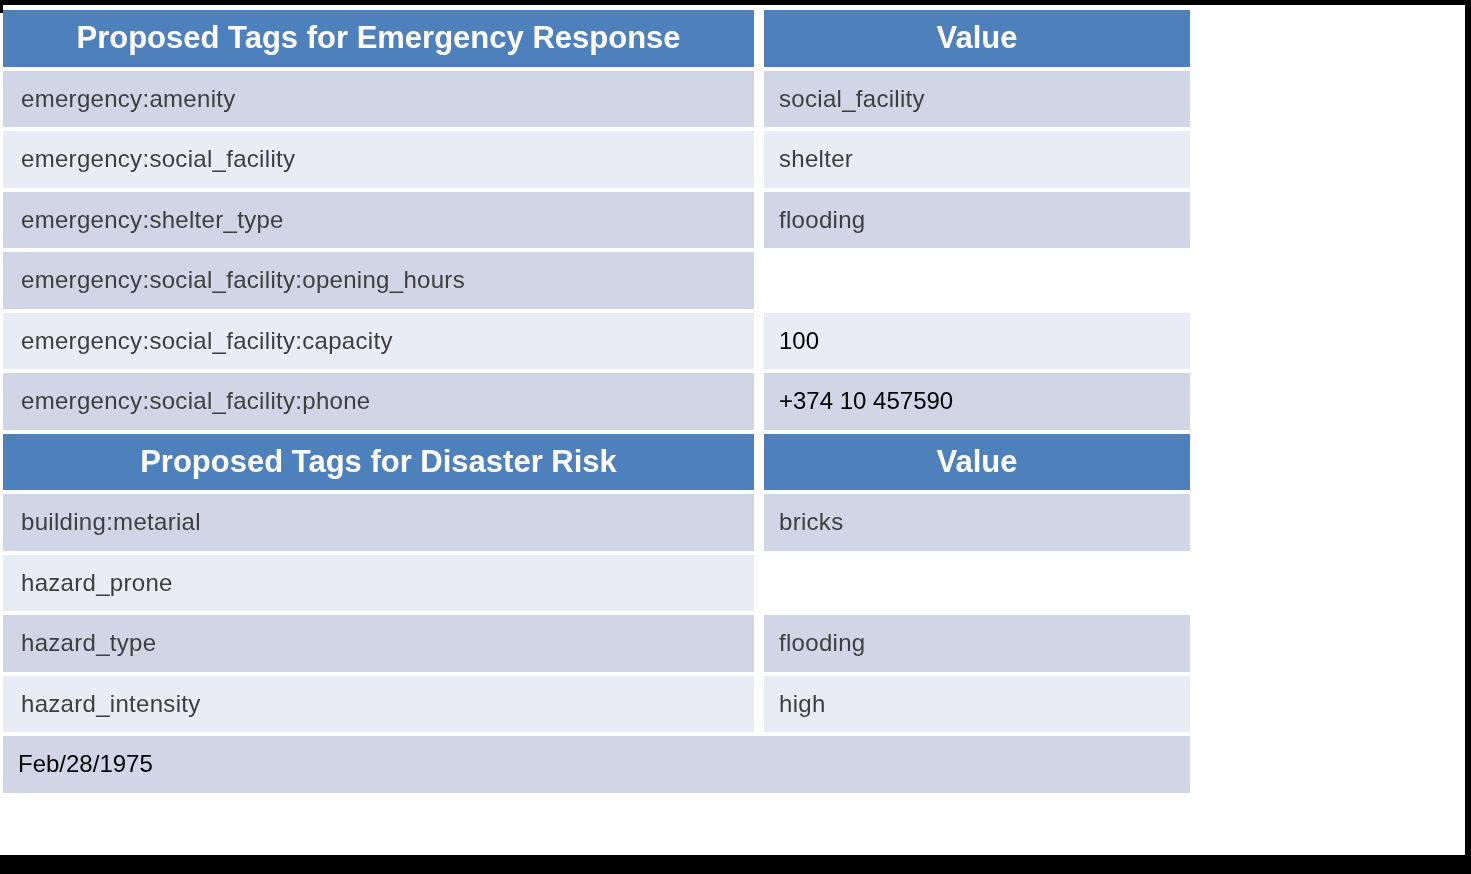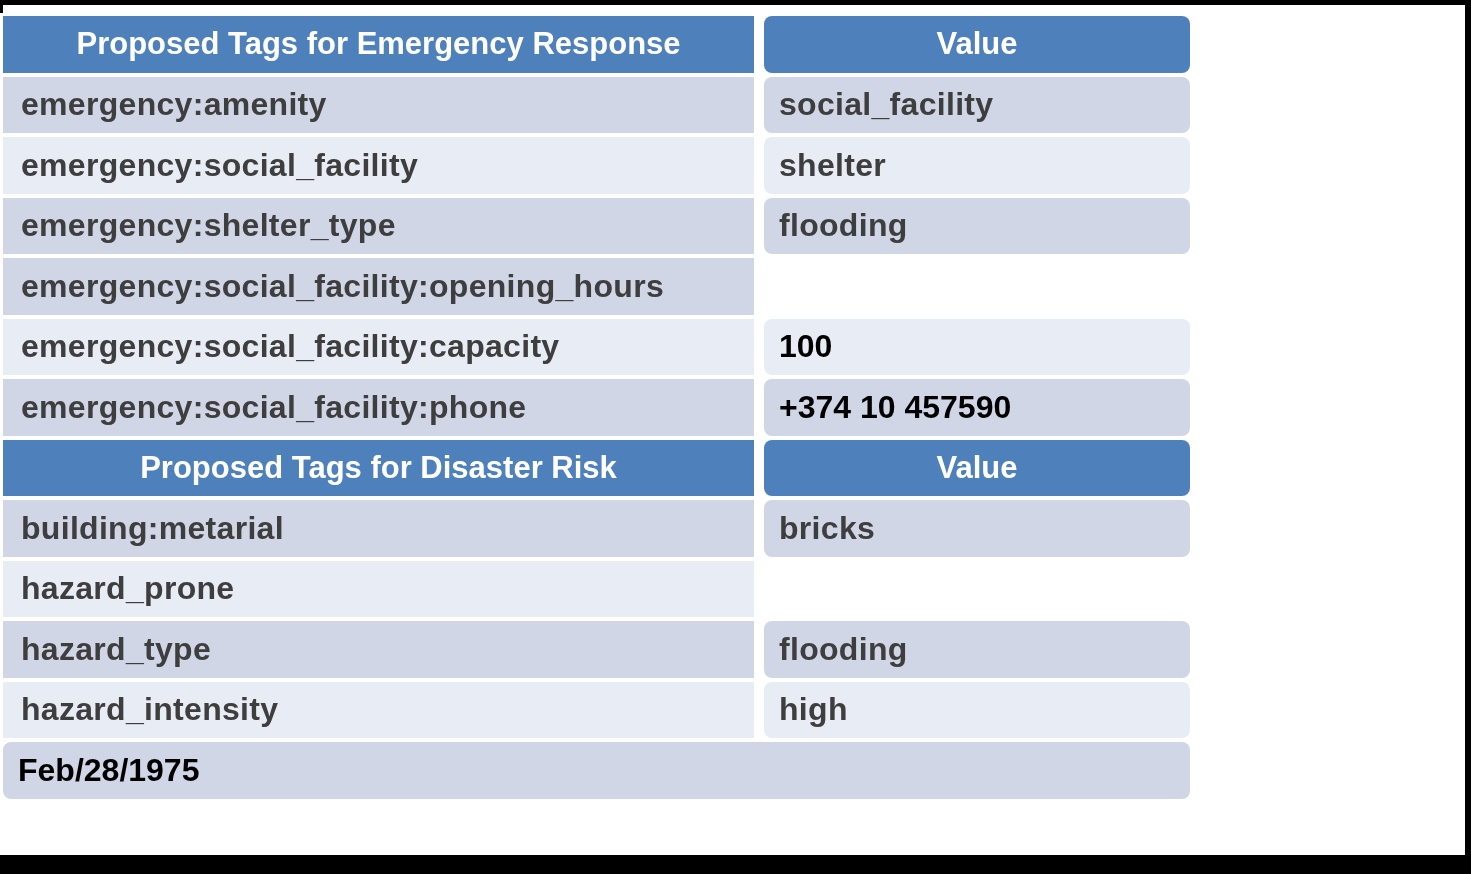--- a/index.html
+++ b/index.html
@@ -16,56 +16,54 @@
   }
   
   .frame-top    { position: absolute; left: 0; top: 0; width: 1471px; height: 5px;  background: var(--frame-color); }
   .frame-right  { position: absolute; right: 0; top: 0; width: 6px;  height: 874px; background: var(--frame-color); }
   .frame-bottom { position: absolute; left: 0; bottom: 0; width: 1471px; height: 19px; background: var(--frame-color); }
   .frame-notch  { position: absolute; left: 0; top: 0; width: 3px; height: 13px; background: var(--frame-color); }
 
   .tags-table {
     position: absolute;
     left: 3px;
-    top: 16px;
+    top: 10px;
     width: 1187px;
   }
   .row {
     display: flex;
     height: 56.5px;
     margin-bottom: 4px;
   }
   .cell {
     display: flex;
     align-items: center;
     box-sizing: border-box;
   }
   .key-cell {
     width: 751px;
     padding-left: 18px;
     margin-right: 10px; 
   }
   .value-cell {
     flex: 1;
     padding-left: 15px;
-    border-radius: 8px;
   }
   .header-row .cell {
     background: var(--header-bg);
     color: var(--header-text);
     font-weight: 700;
     font-size: 31px;
     justify-content: center;
     padding-left: 0;
   }
   .data-row .cell {
-    font-size: 32px;
+    font-size: 24px;
     color: var(--key-text);
     letter-spacing: 0.3px;
-    font-weight: bold;
   }
   .data-row.dark .cell  { background: var(--band-dark); }
   .data-row.light .cell { background: var(--band-light); }
   .value-cell.emphasis {
     color: var(--emphasis-text);
     letter-spacing: 0px;
   }
 </style>
 </head>
 <body>

